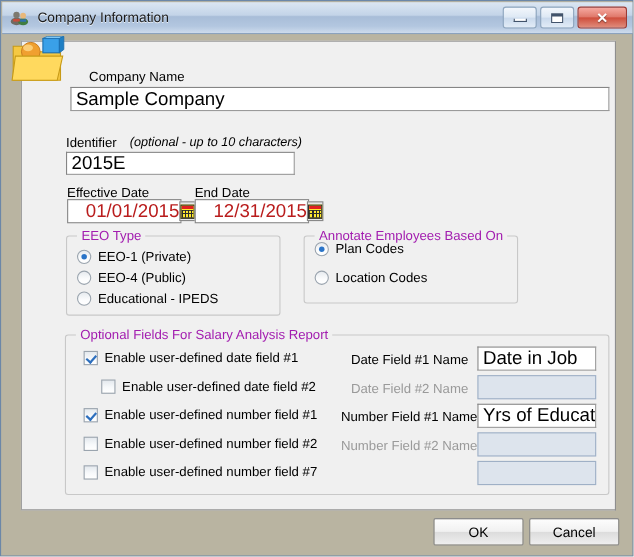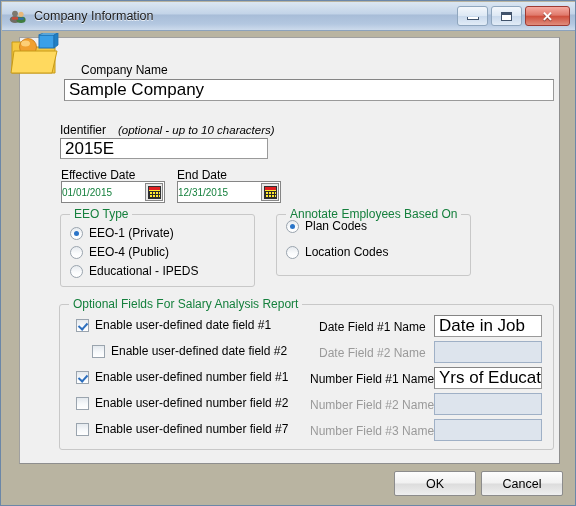--- a/index.html
+++ b/index.html
@@ -158,23 +158,23 @@
   .datewrap {
     position: absolute;
     box-sizing: border-box;
     background: #ffffff;
     border: 1px solid #858585;
     display: flex;
     align-items: center;
   }
   .datewrap .dval {
     flex: 1;
-    font-size: 10px;
-    color: #15803d;
-    padding-left: 0;
+    font-size: 17px;
+    color: #b91c1c;
+    padding-left: 16px;
     white-space: nowrap;
   }
   .calbtn {
     width: 18px;
     height: 18px;
     margin-right: 1px;
     box-sizing: border-box;
     border: 1px solid #888;
     background: #e8e8e8;
     display: flex;
@@ -214,21 +214,21 @@
     border: 1px solid #c8c8c8;
     border-radius: 3px;
   }
   .group > .gtitle {
     position: absolute;
     top: -8px;
     left: 9px;
     background: #f0f0f0;
     padding: 0 4px;
     font-size: 12px;
-    color: #15803d;
+    color: #a21caf;
     white-space: nowrap;
   }
 
   
   .radio-row {
     position: absolute;
     display: flex;
     align-items: center;
     white-space: nowrap;
   }
@@ -434,20 +434,19 @@
       <span class="cbox"></span>
       <span>Enable user-defined number field #2</span>
     </div>
     <span class="lbl disabled" style="left:250px; top:93px;">Number Field #2 Name</span>
     <div class="tbox disabled" style="left:374px; top:88px; width:108px; height:22px;"></div>
 
     <div class="cb-row" style="left:16px; top:117px;">
       <span class="cbox"></span>
       <span>Enable user-defined number field #7</span>
     </div>
-    <span class="lbl disabled" style="left:250px; top:119px;">Number Field #3 Name</span>
     <div class="tbox disabled" style="left:374px; top:114px; width:108px; height:22px;"></div>
   </div>
 
   <div class="btn" style="left:393px; top:470px;">OK</div>
   <div class="btn" style="left:480px; top:470px;">Cancel</div>
 
 </div>
 
 </body></html>

